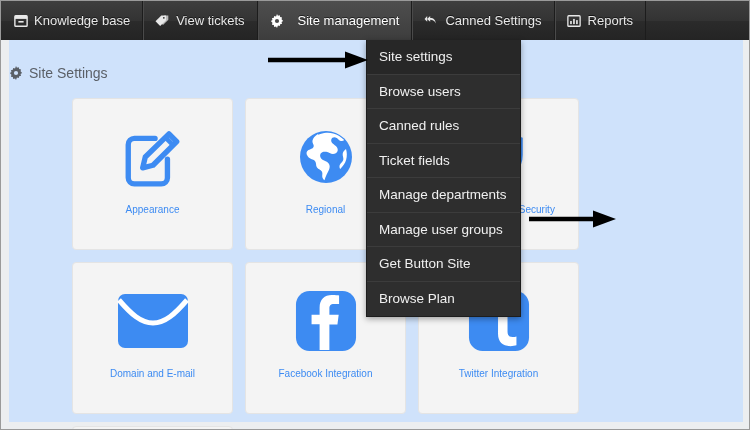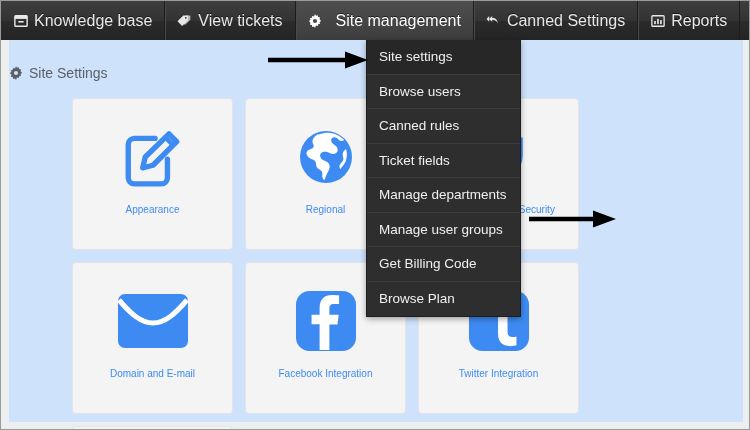--- a/index.html
+++ b/index.html
@@ -33,21 +33,21 @@
     border-bottom: 1px solid #161616;
     display: flex;
     align-items: stretch;
   }
   .navitem {
     display: flex;
     align-items: center;
     gap: 6px;
     padding: 0 12px;
     color: #e8e8e8;
-    font-size: 16px;
+    font-size: 13px;
     border-right: 1px solid #1c1c1c;
     box-shadow: 1px 0 0 #4a4a4a inset;
     white-space: nowrap;
     cursor: pointer;
     text-shadow: 0 -1px 0 rgba(0,0,0,.6);
   }
   .navitem:first-child { box-shadow: none; }
   .navitem.active {
     background: linear-gradient(to bottom, #4e4e4e 0%, #3d3d3d 100%);
     color: #ffffff;
@@ -319,21 +319,21 @@
     <div class="menuitem">
       <span>Ticket fields</span>
     </div>
     <div class="menuitem">
       <span>Manage departments</span>
     </div>
     <div class="menuitem">
       <span>Manage user groups</span>
     </div>
     <div class="menuitem">
-      <span>Get Billing Code</span>
+      <span>Get Button Site</span>
     </div>
     <div class="menuitem">
       <span>Browse Plan</span>
     </div>
   </div>
 
   <svg class="arrow" style="left:264px; top:48px;" width="106" height="22">
     <line x1="3" y1="11" x2="84" y2="11" stroke="#000000" stroke-width="4.5"></line>
     <polygon points="80,2.5 103,11 80,19.5" fill="#000000"></polygon>
   </svg>

